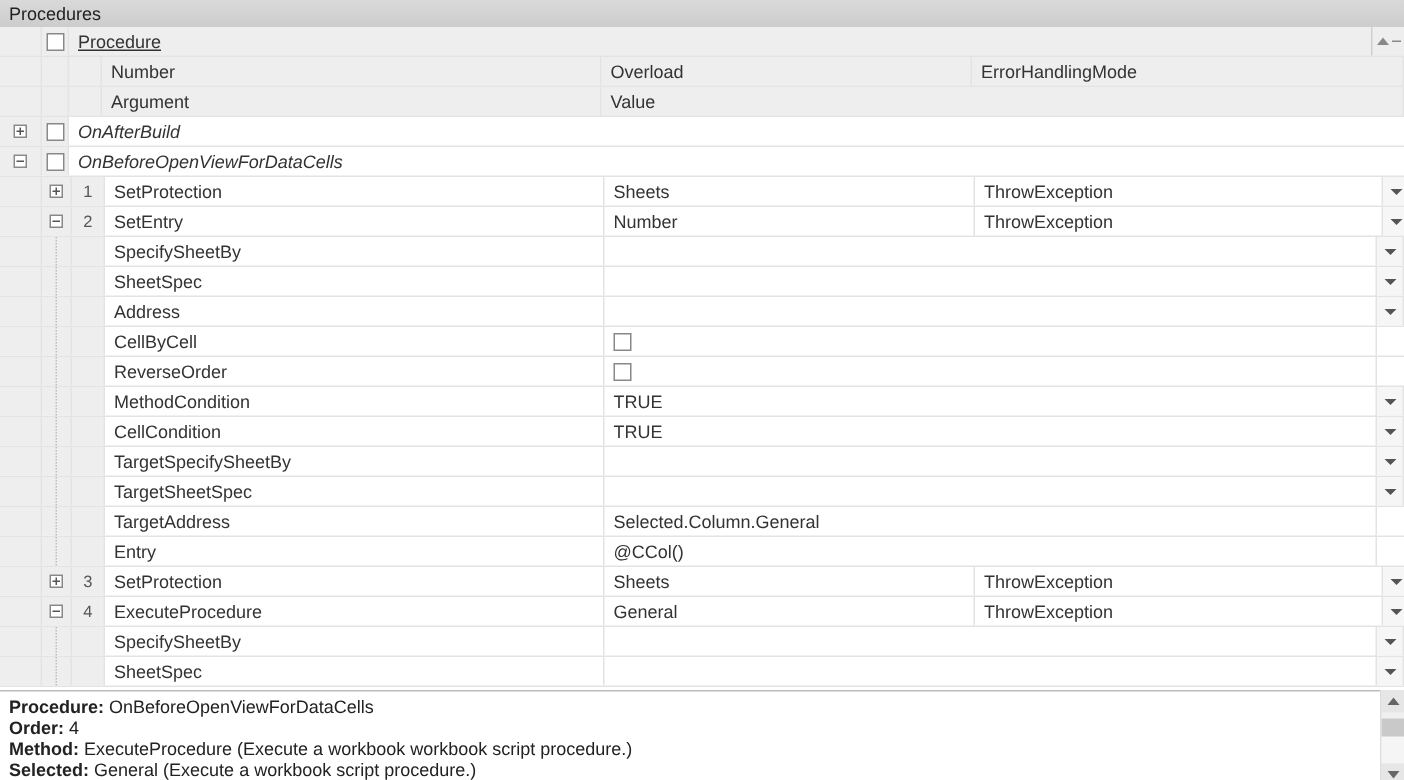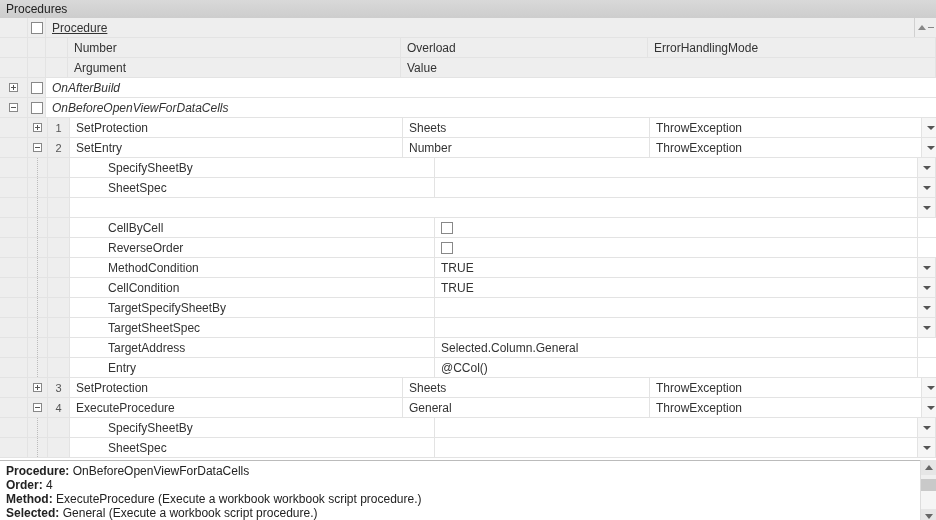--- a/index.html
+++ b/index.html
@@ -127,21 +127,21 @@
     display:flex;align-items:center;justify-content:center;
     border-left:1px solid #d0d0d0;
     background:#eeeeee;
     gap:1px;
   }
   .group-label {
     flex:1;
     padding:2px 6px;
     display:flex;align-items:center;font-style:italic;
   }
-  .argrow .c-argname { padding-left:6px;margin-left:32px; }
+  .argrow .c-argname { padding-left:6px; }
   .detail {
     position:absolute;
     left:0;right:16px;bottom:0;
     height:60px;
     border-top:1px solid #bbb;
     background:#fff;
     padding:3px 6px;
     font-size:12px;
     line-height:14px;
     color:#222;
@@ -270,20 +270,21 @@
         <div class="cell c-dd">
           <div class="dd-arrow"></div>
         </div>
       </div>
       <div class="row argrow">
         <div class="gutter"></div>
         <div class="gutter2">
           <div style="width:1px;height:100%;border-left:1px dotted #bbb;"></div>
         </div>
         <div class="gutter3"></div>
+        <div class="cell c-argname">Address</div>
         <div class="cell" style="flex:1"></div>
         <div class="cell c-dd">
           <div class="dd-arrow"></div>
         </div>
       </div>
       <div class="row argrow">
         <div class="gutter"></div>
         <div class="gutter2">
           <div style="width:1px;height:100%;border-left:1px dotted #bbb;"></div>
         </div>

